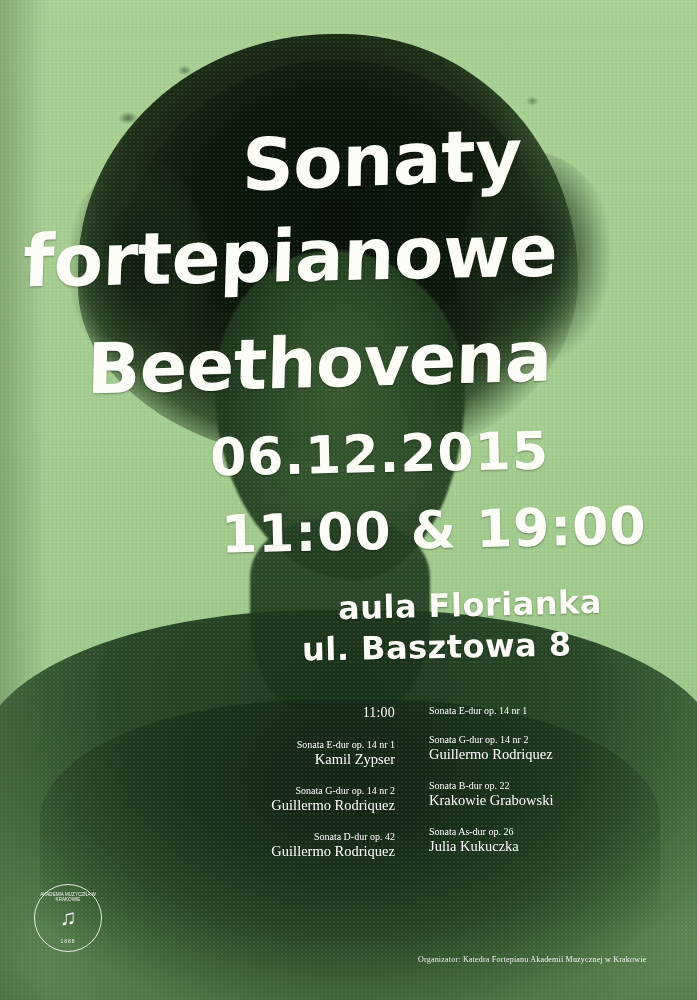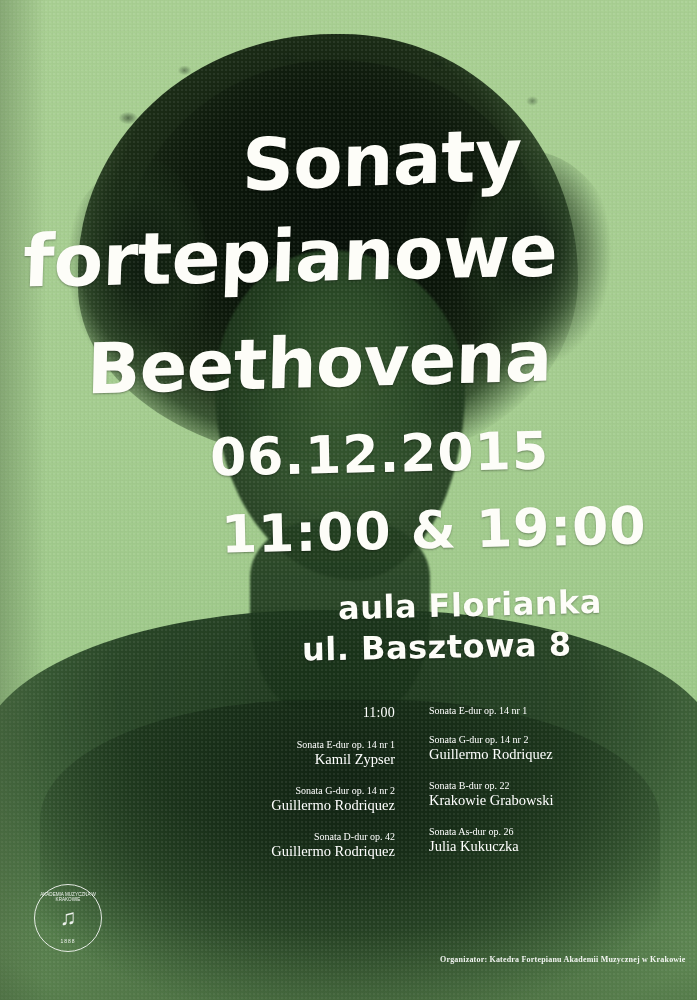--- a/index.html
+++ b/index.html
@@ -288,28 +288,27 @@
     position: absolute;
     top: 22px; left: 0; right: 0;
     text-align: center;
     font-size: 22px;
     line-height: 22px;
   }
 
   
   .organizer {
     position: absolute;
-    left: 440px;
+    left: 418px;
     bottom: 36px;
     font-family: "Liberation Serif", serif;
     font-size: 8px;
     color: rgba(255,255,255,.92);
     letter-spacing: .2px;
     white-space: nowrap;
-    font-weight: bold;
   }
 </style>
 </head>
 <body>
 
 <div class="poster">
 
   <div class="bg-green"></div>
 
   <div class="portrait">

